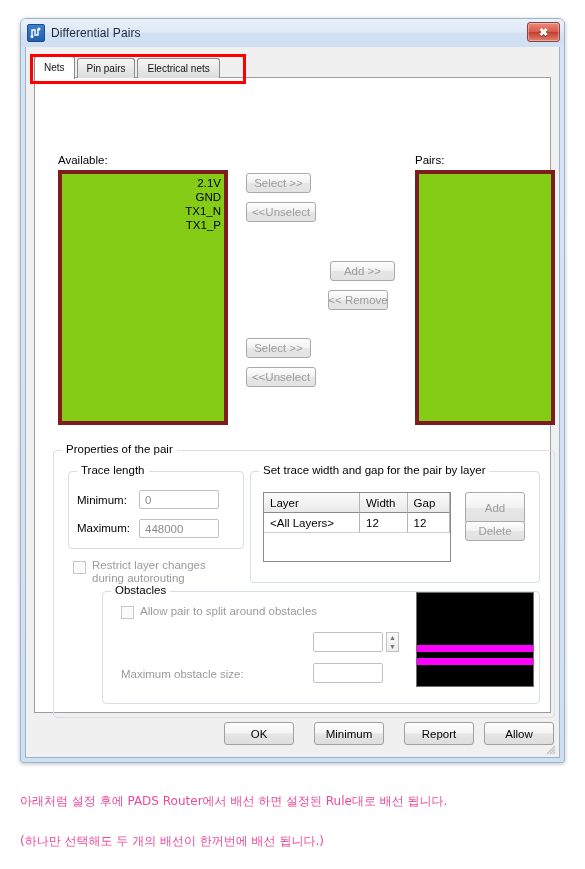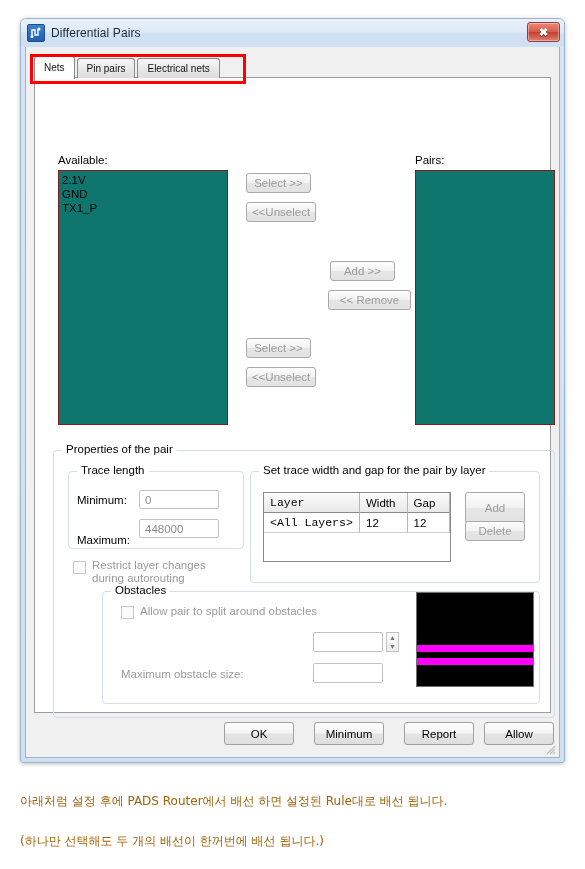--- a/index.html
+++ b/index.html
@@ -148,25 +148,26 @@
   
   .lbl {
     position: absolute;
     font-size: 11.5px;
     color: #000;
     white-space: nowrap;
   }
 
   .listbox {
     position: absolute;
-    background: #0f766e;
-    border: 1px solid #7f1d1d;
+    background: #84cc16;
+    border: 4px solid #7f1d1d;
     box-sizing: border-box;
     overflow: hidden;
     padding: 2px 3px;
+    text-align: right;
   }
   .listbox .item {
     font-size: 11.5px;
     line-height: 14px;
     color: #000;
     white-space: nowrap;
   }
 
   
   .btn {
@@ -265,21 +266,21 @@
     font-size: 11.5px;
     color: #000;
     height: 20px;
     line-height: 20px;
     padding-left: 6px;
     border-right: 1px solid #b5b5b5;
     box-sizing: border-box;
     overflow: hidden;
     white-space: nowrap;
   }
-  .tcell.c0 { width: 110px; font-family: Liberation Mono, monospace; }
+  .tcell.c0 { width: 110px; }
   .tcell.c1 { width: 54px; }
   .tcell.c2 { width: 48px; }
   .tbody .tcell { border-bottom: 1px solid #cfcfcf; }
 
   
   .preview {
     position: absolute;
     background: #000000;
     border: 1px solid #6f6f6f;
     box-sizing: border-box;
@@ -316,21 +317,21 @@
     width: 12px;
     height: 12px;
     opacity: 0.55;
   }
 
   
   .caption {
     position: absolute;
     left: 20px;
     font-size: 12px;
-    color: #a16207;
+    color: #ec4899;
     white-space: nowrap;
     font-family: "DejaVu Sans", sans-serif;
     text-align: right;
   }
 </style>
 </head>
 <body>
 
 <div class="window">
 
@@ -361,34 +362,35 @@
     </div>
 
     <div class="tabpanel">
 
       <div class="lbl" style="left:23px; top:76px;">
         <span>Available:</span>
       </div>
       <div class="listbox" style="left:23px; top:92px; width:170px; height:255px;">
         <div class="item">2.1V</div>
         <div class="item">GND</div>
+        <div class="item">TX1_N</div>
         <div class="item">TX1_P</div>
       </div>
 
       <div class="btn disabled" style="left:211px; top:95px; width:65px; height:20px;">
         <span>Select &gt;&gt;</span>
       </div>
       <div class="btn disabled" style="left:211px; top:124px; width:70px; height:20px;">
         <span>&lt;&lt;Unselect</span>
       </div>
 
       <div class="btn disabled" style="left:295px; top:183px; width:65px; height:20px;">
         <span>Add &gt;&gt;</span>
       </div>
-      <div class="btn disabled" style="left:293px; top:212px; width:83px; height:20px;">
+      <div class="btn disabled" style="left:293px; top:212px; width:60px; height:20px;">
         <span>&lt;&lt; Remove</span>
       </div>
 
       <div class="btn disabled" style="left:211px; top:260px; width:65px; height:20px;">
         <span>Select &gt;&gt;</span>
       </div>
       <div class="btn disabled" style="left:211px; top:289px; width:70px; height:20px;">
         <span>&lt;&lt;Unselect</span>
       </div>
 
@@ -403,21 +405,21 @@
         <div class="group" style="left:14px; top:20px; width:176px; height:78px;">
           <span class="gtitle">Trace length</span>
 
           <div class="lbl" style="left:8px; top:22px;">
             <span>Minimum:</span>
           </div>
           <div class="input" style="left:70px; top:18px; width:80px; height:19px;">
             <span>0</span>
           </div>
 
-          <div class="lbl" style="left:8px; top:62px;">
+          <div class="lbl" style="left:8px; top:50px;">
             <span>Maximum:</span>
           </div>
           <div class="input" style="left:70px; top:47px; width:80px; height:19px;">
             <span>448000</span>
           </div>
         </div>
 
         <div class="chk" style="left:19px; top:110px;"></div>
         <div class="chklabel" style="left:38px; top:108px;">
           <span>Restrict layer changes</span>

